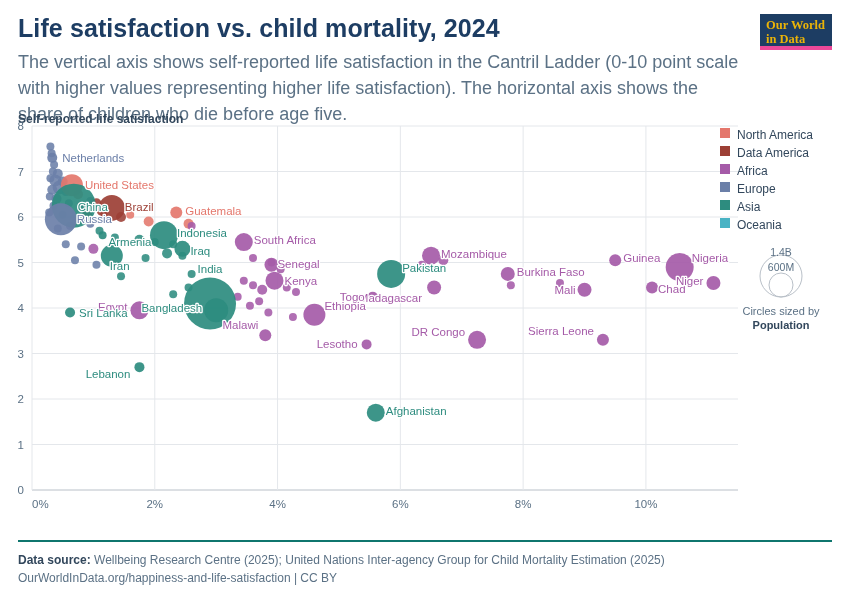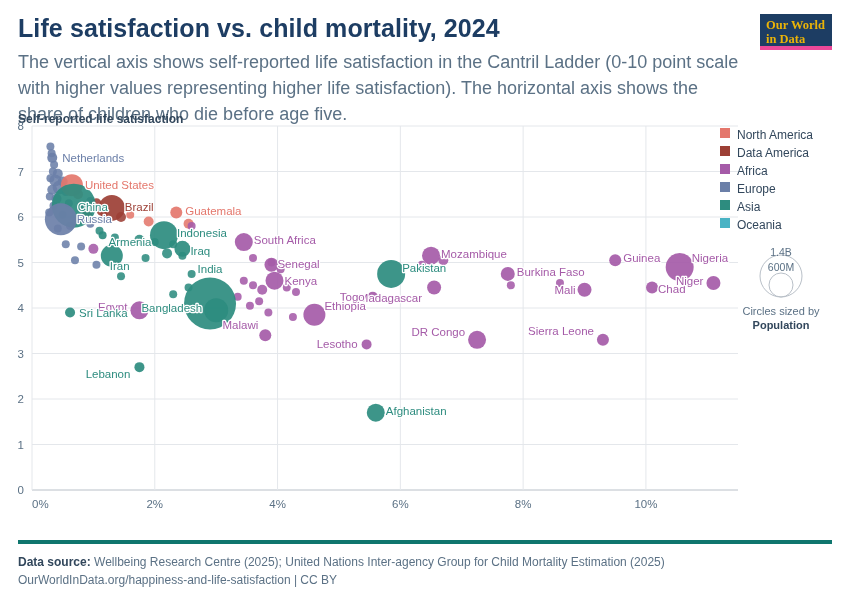--- a/index.html
+++ b/index.html
@@ -133,21 +133,21 @@
   }
   .size-legend .caption { margin-top: 4px; line-height: 1.3; }
   .size-legend .caption b { color: #32475c; }
 
   
   .footer {
     position: absolute;
     left: 18px;
     right: 18px;
     top: 540px;
-    border-top: 4px solid #0f766e;
+    border-top: 2px solid #0f766e;
     padding-top: 9px;
     font-size: 12px;
     color: #5b7185;
     line-height: 1.5;
   }
   .footer b { color: #32475c; }
 </style>
 </head>
 <body>
 

